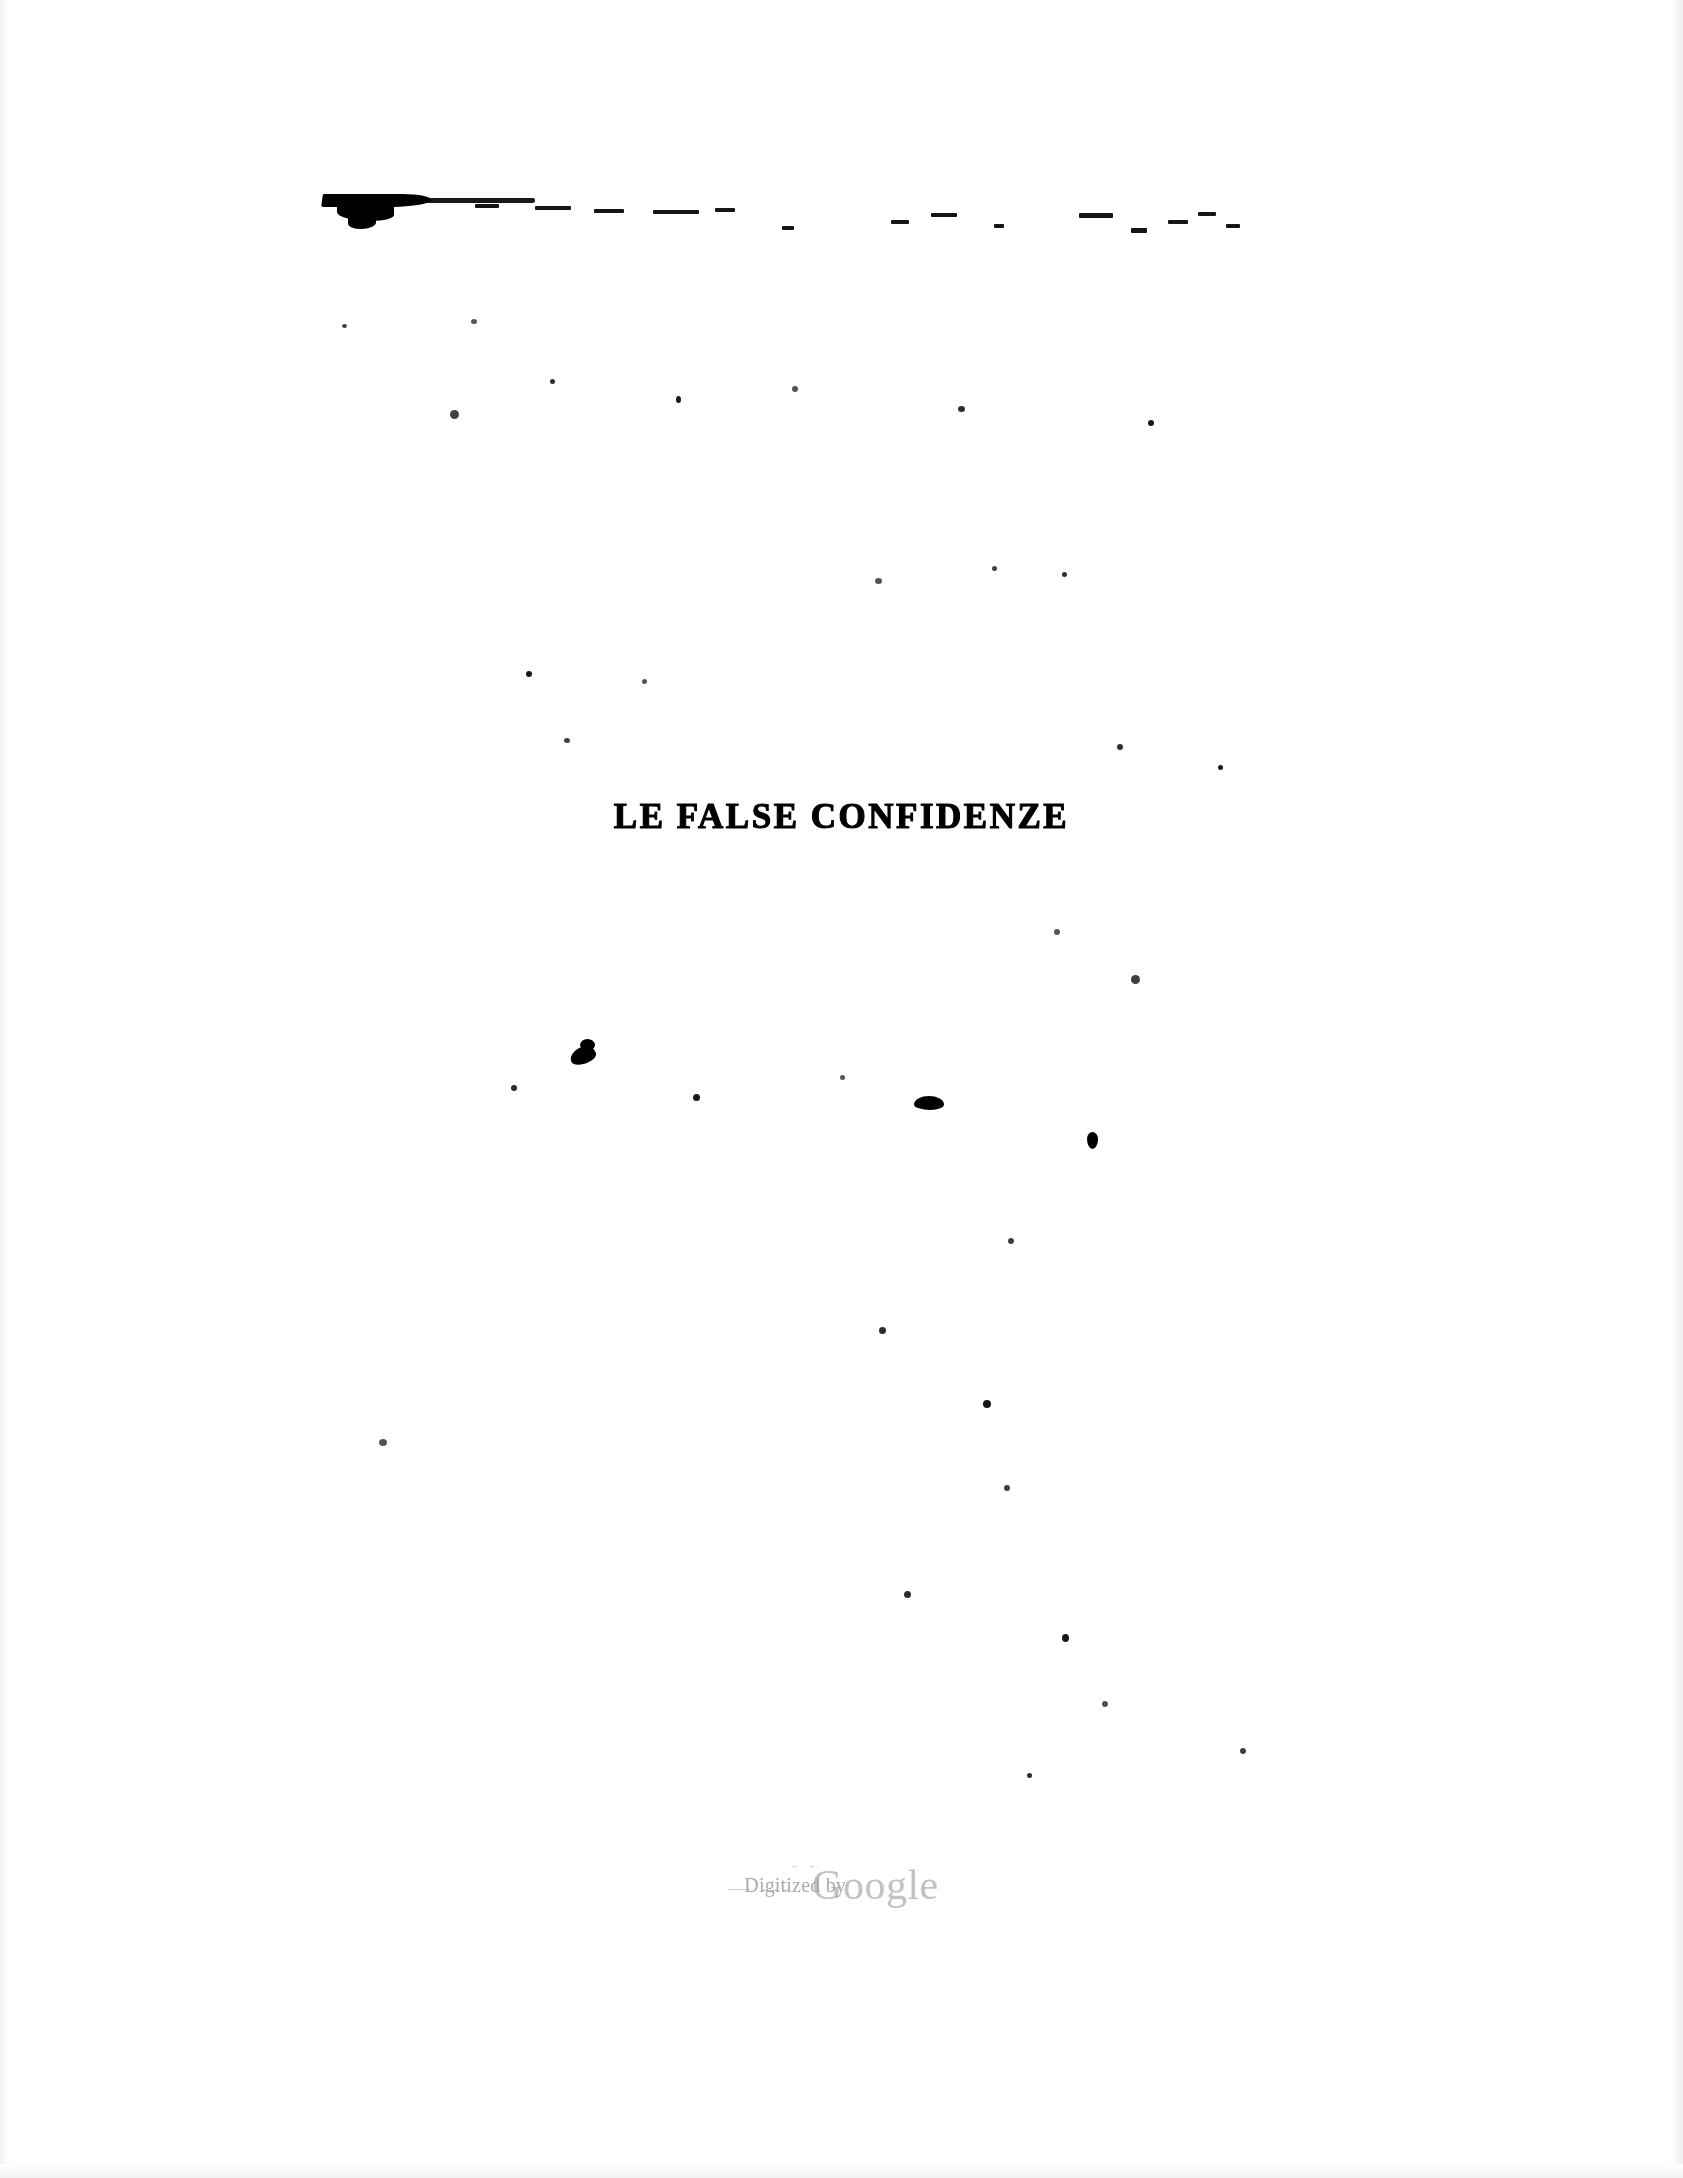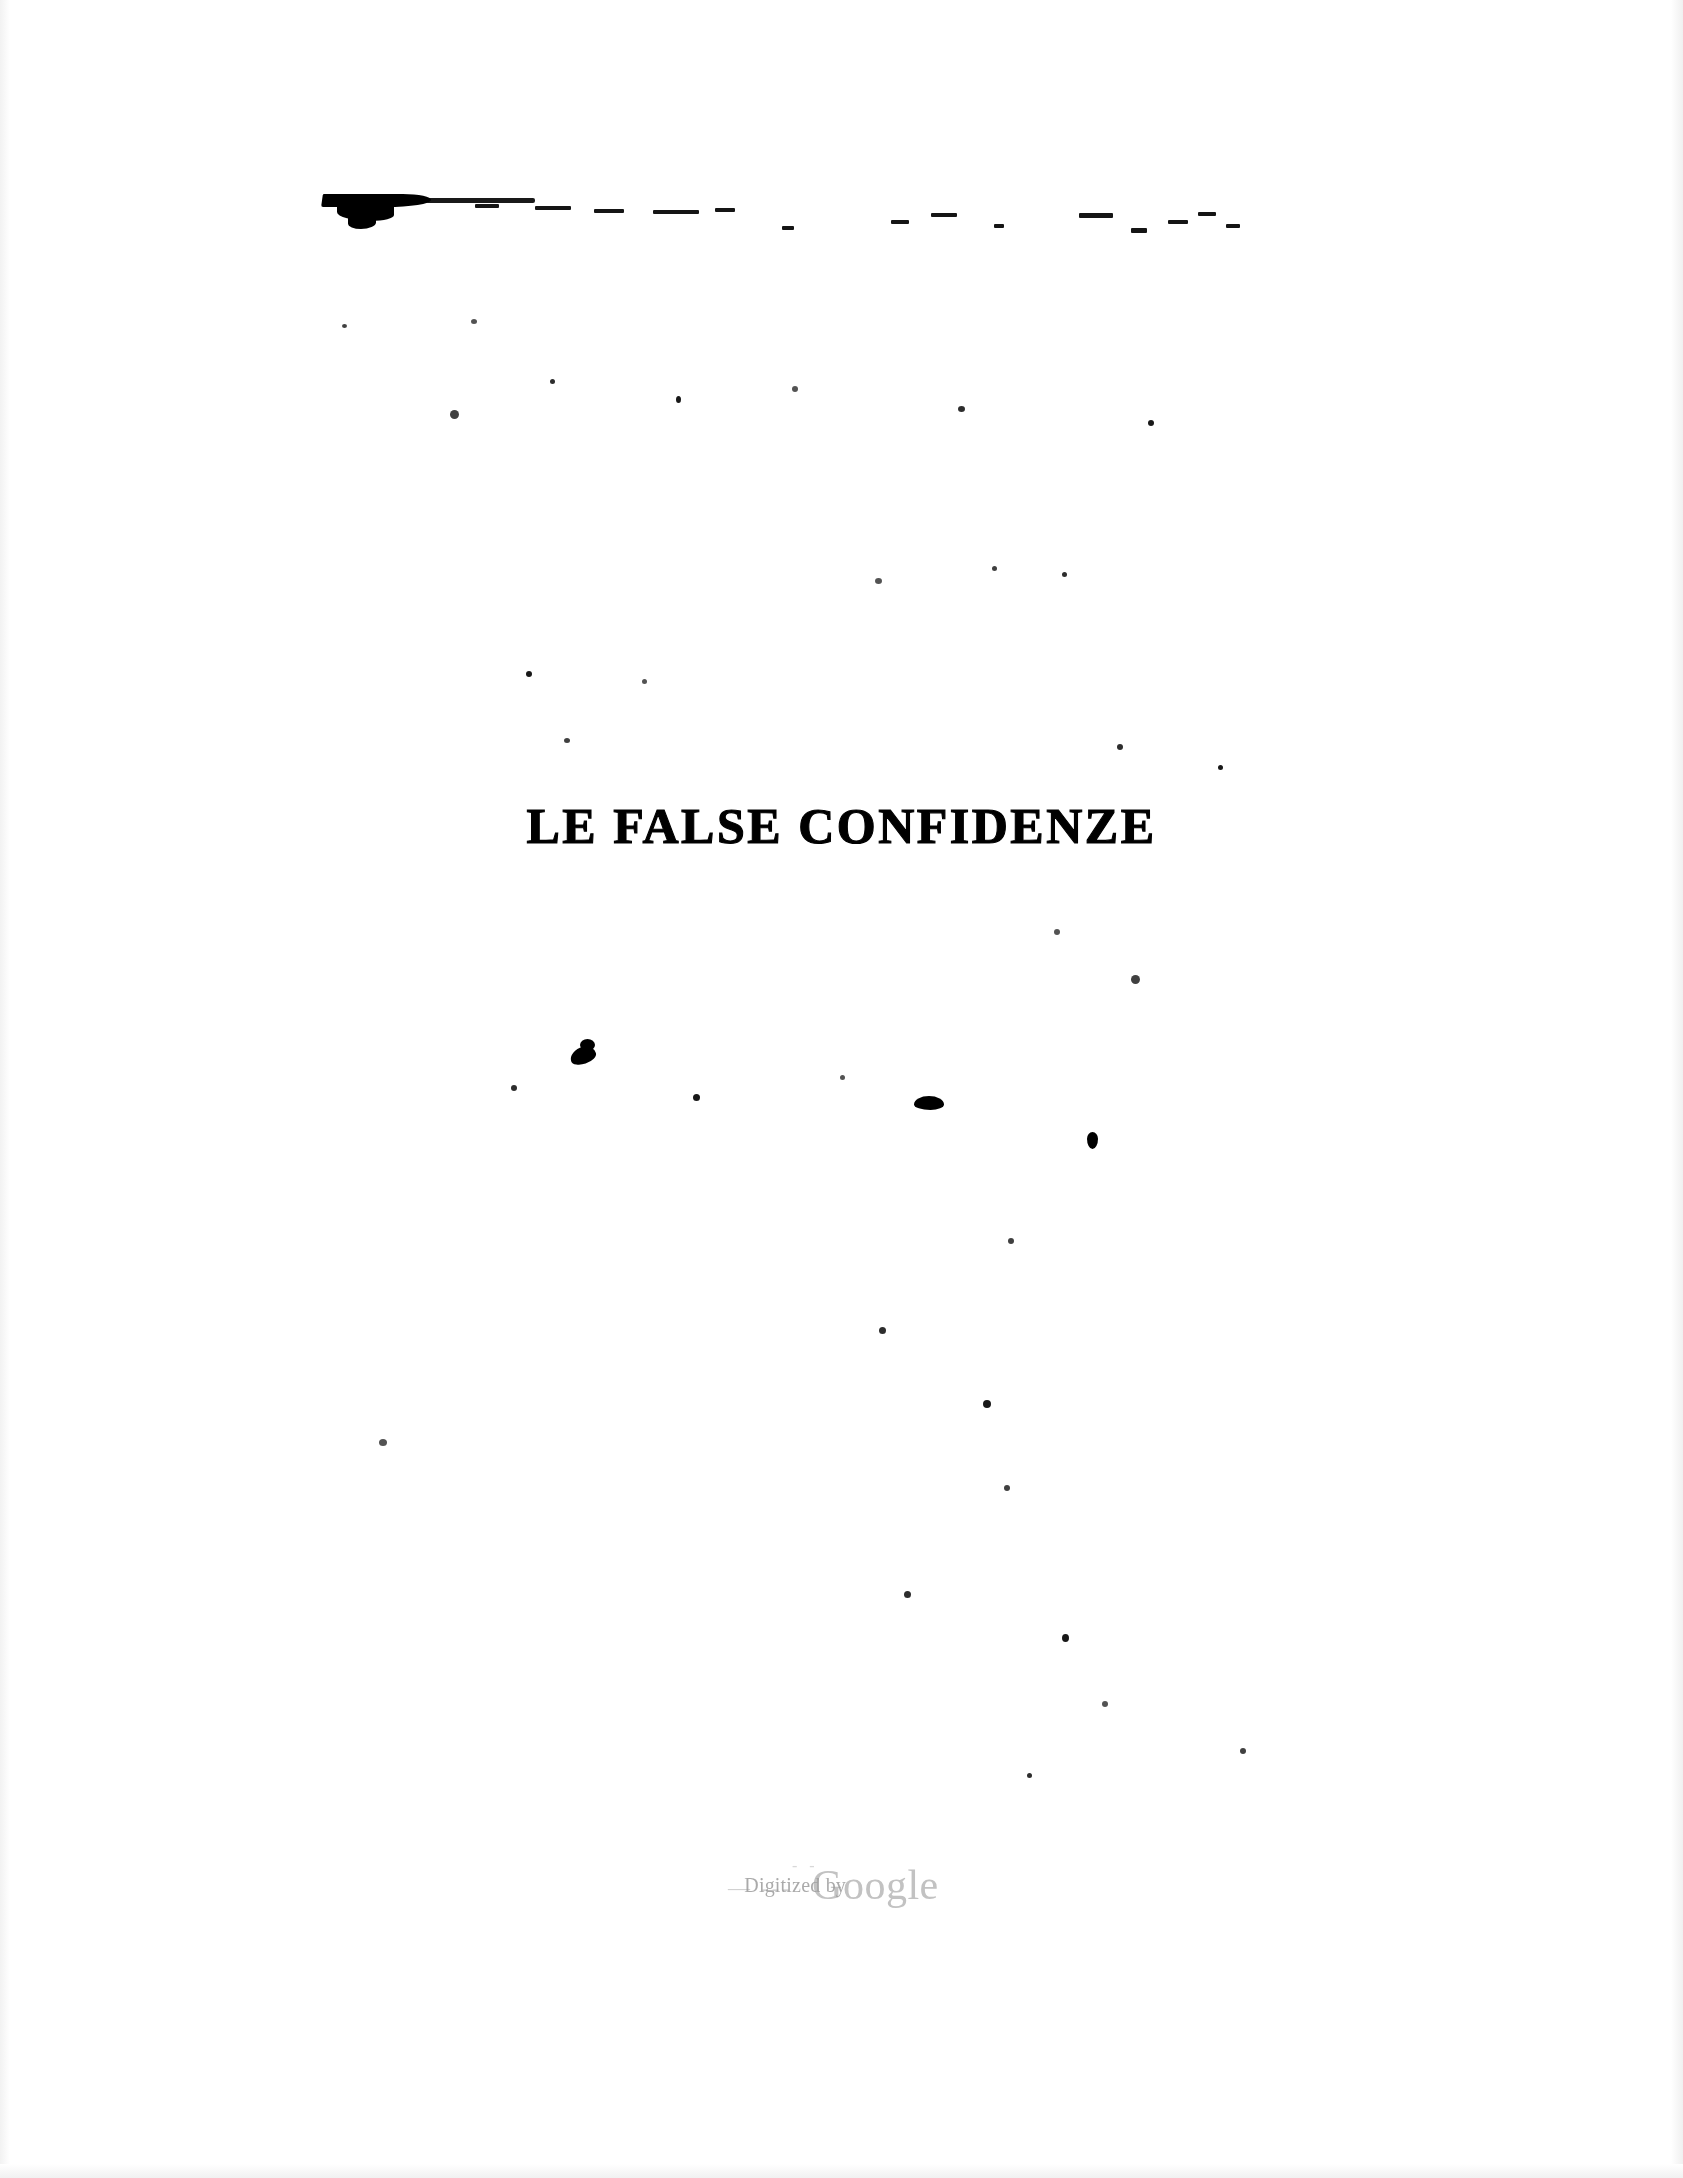--- a/index.html
+++ b/index.html
@@ -47,21 +47,21 @@
 
   
   #title {
     position: absolute;
     left: 0;
     top: 797px;
     width: 1683px;
     text-align: center;
     font-family: "Liberation Serif", serif;
     font-weight: bold;
-    font-size: 50px;
+    font-size: 35px;
     letter-spacing: 2.5px;
     color: #000000;
     -webkit-text-stroke: 1.1px #000;
     white-space: nowrap;
   }
 
   
   #watermark {
     position: absolute;
     left: 0;

